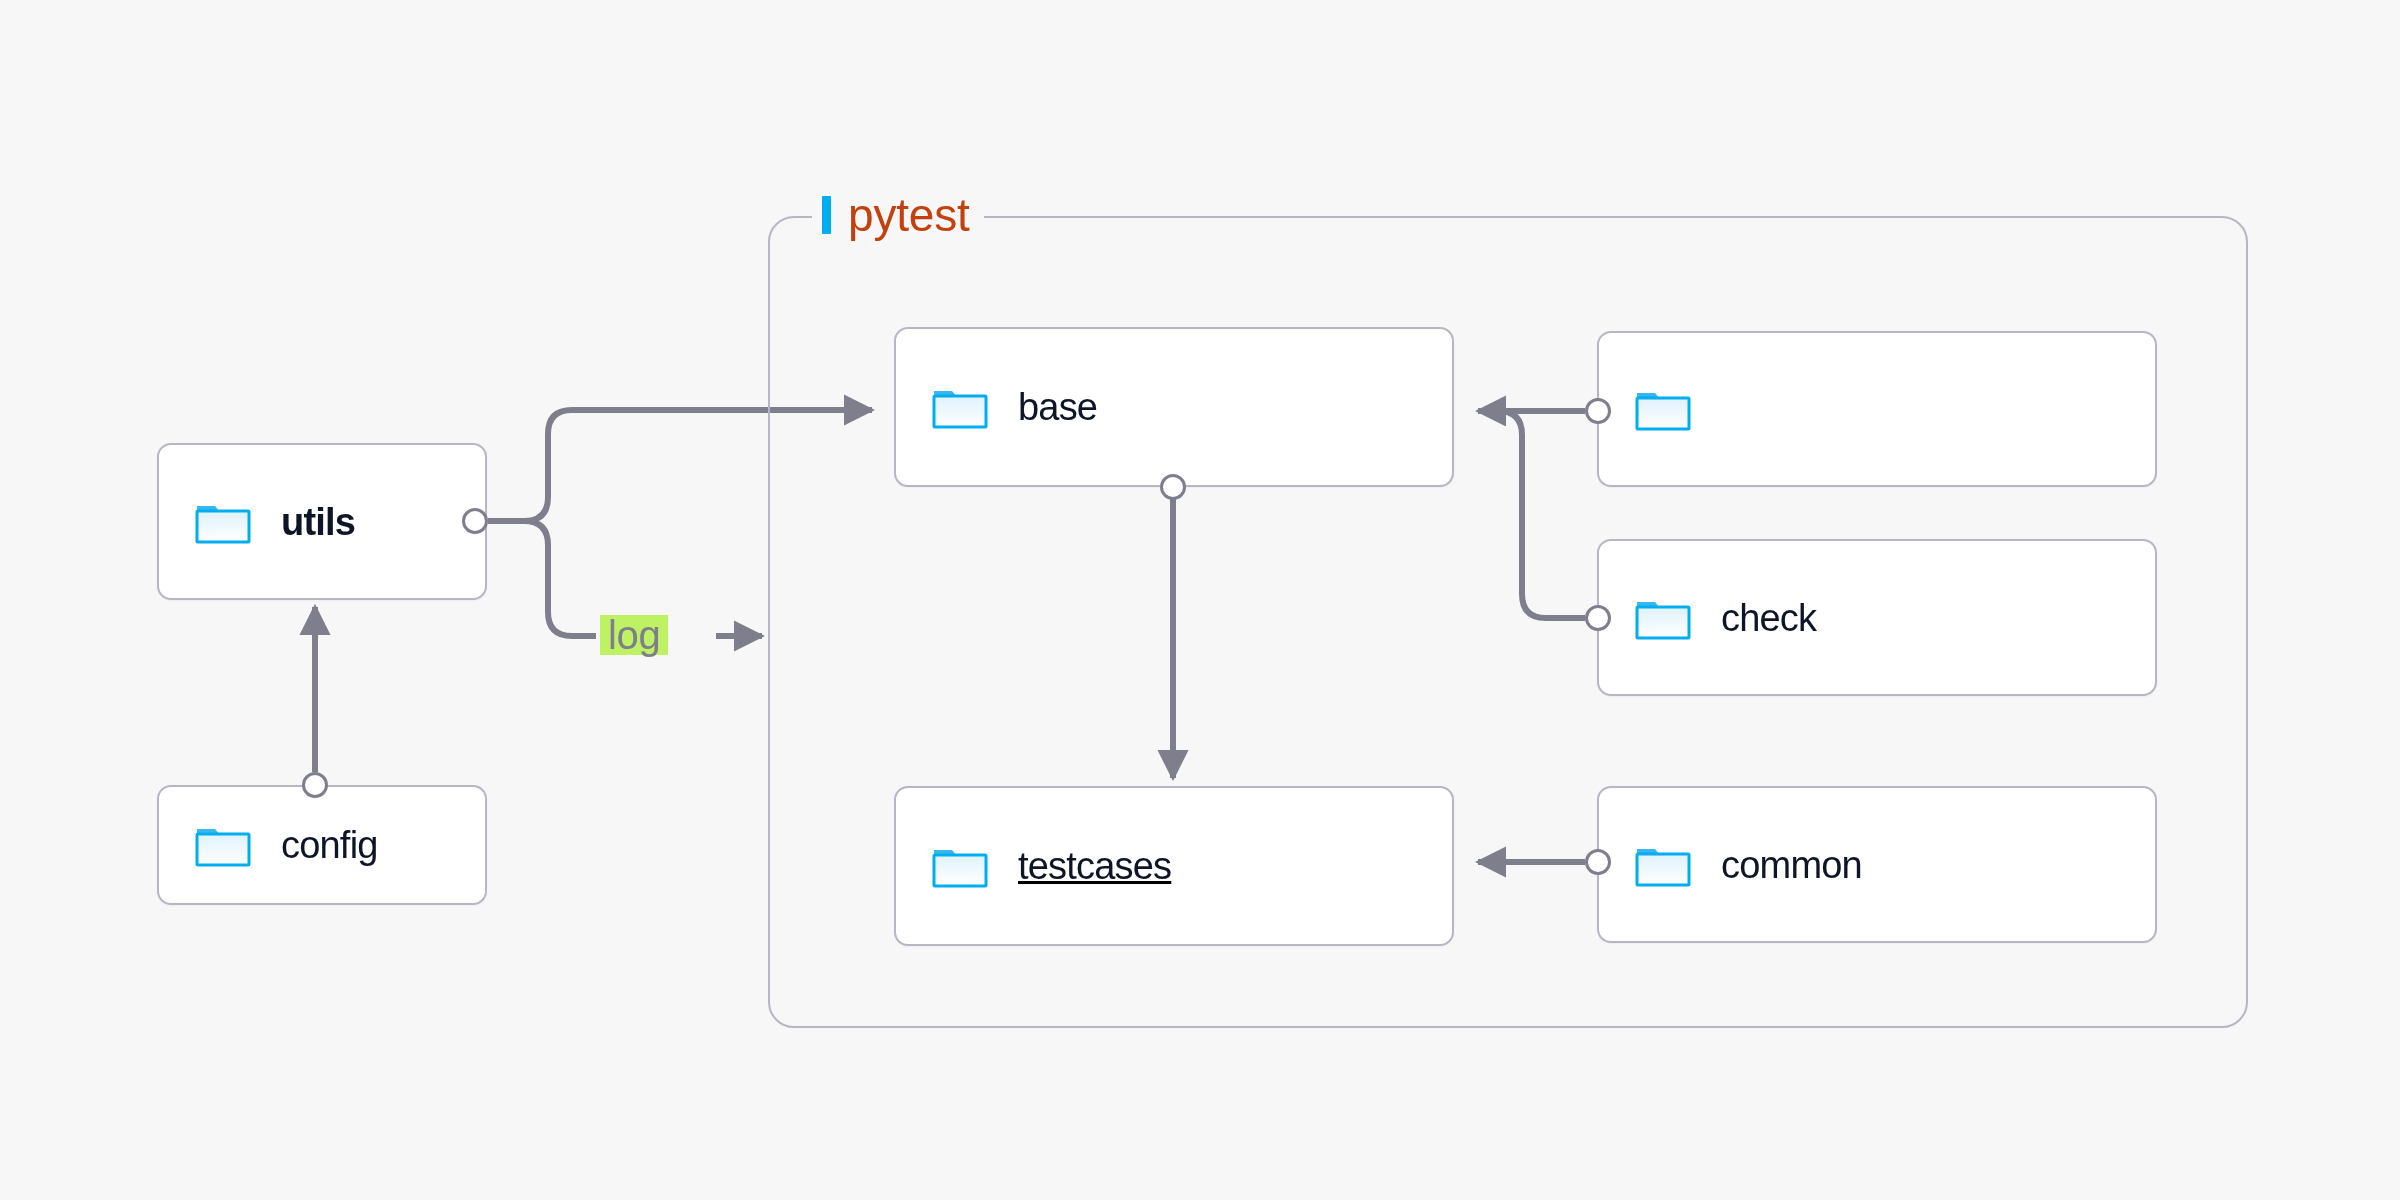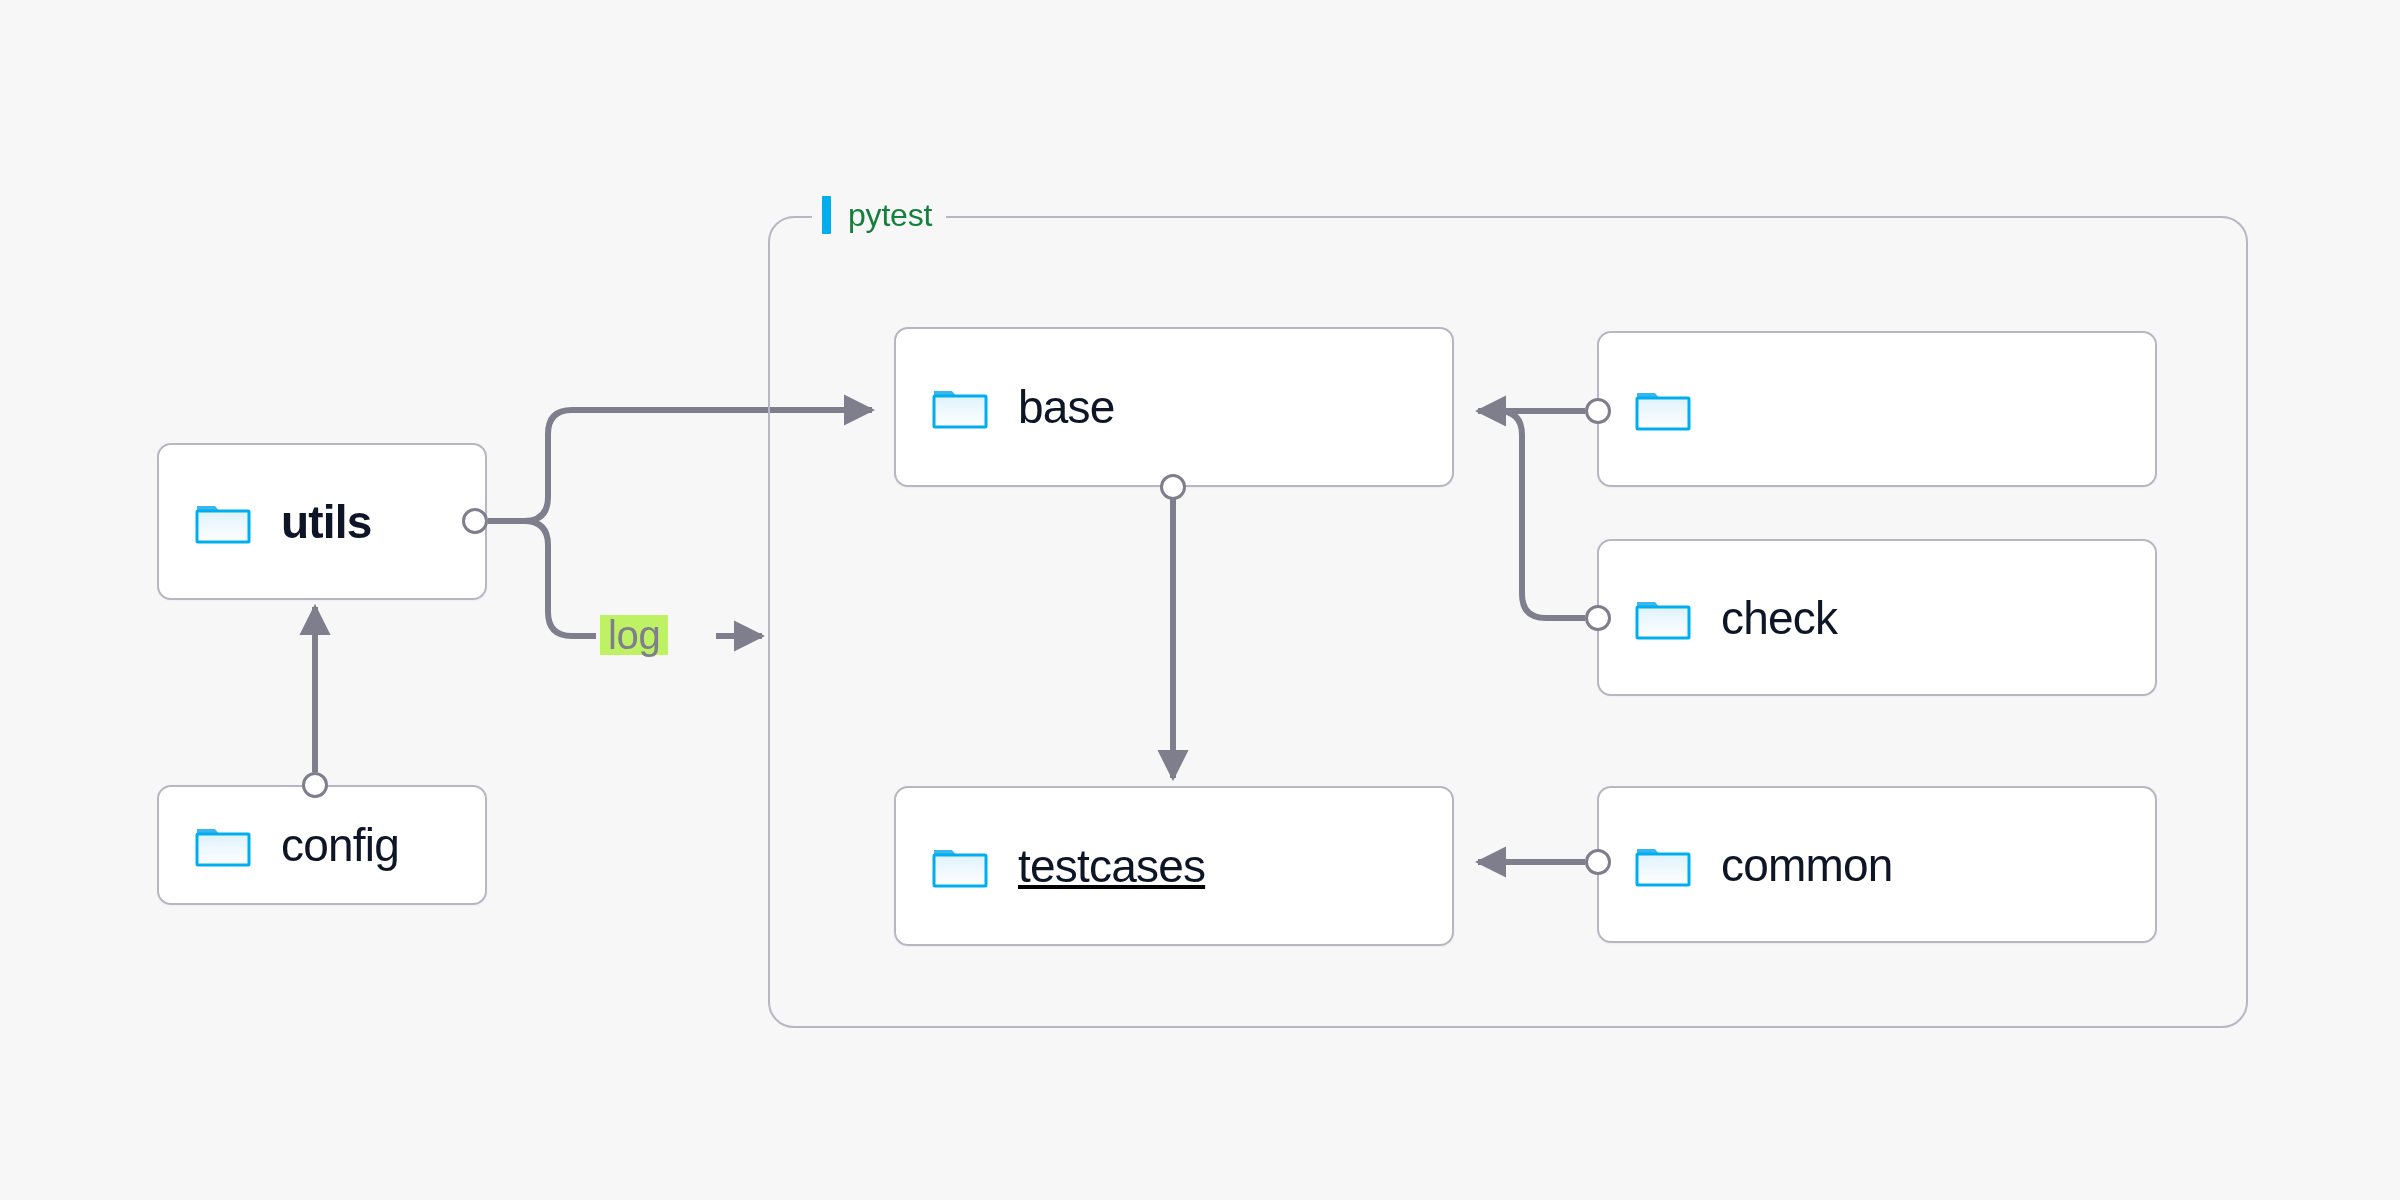--- a/index.html
+++ b/index.html
@@ -44,41 +44,41 @@
     line-height: 46px;
   }
   .group-label .bar {
     width: 9px;
     height: 38px;
     background: #00aeef;
     border-radius: 1px;
     flex: 0 0 auto;
   }
   .group-label .txt {
-    font-size: 32px;
-    color: #15803d;
+    font-size: 46px;
+    color: #c2410c;
     letter-spacing: -0.2px;
     white-space: nowrap;
   }
 
   
   .node {
     position: absolute;
     box-sizing: border-box;
     background: #ffffff;
     border: 2px solid #b7b6c2;
     border-radius: 14px;
     display: flex;
     align-items: center;
     padding-left: 36px;
     gap: 30px;
     box-shadow: 0 1px 2px rgba(20,20,40,0.04);
   }
   .node .label {
-    font-size: 46px;
+    font-size: 38px;
     color: #0d1526;
     letter-spacing: -0.8px;
     white-space: nowrap;
     line-height: 1;
   }
 
   
   .folder {
     flex: 0 0 auto;
     width: 56px;

